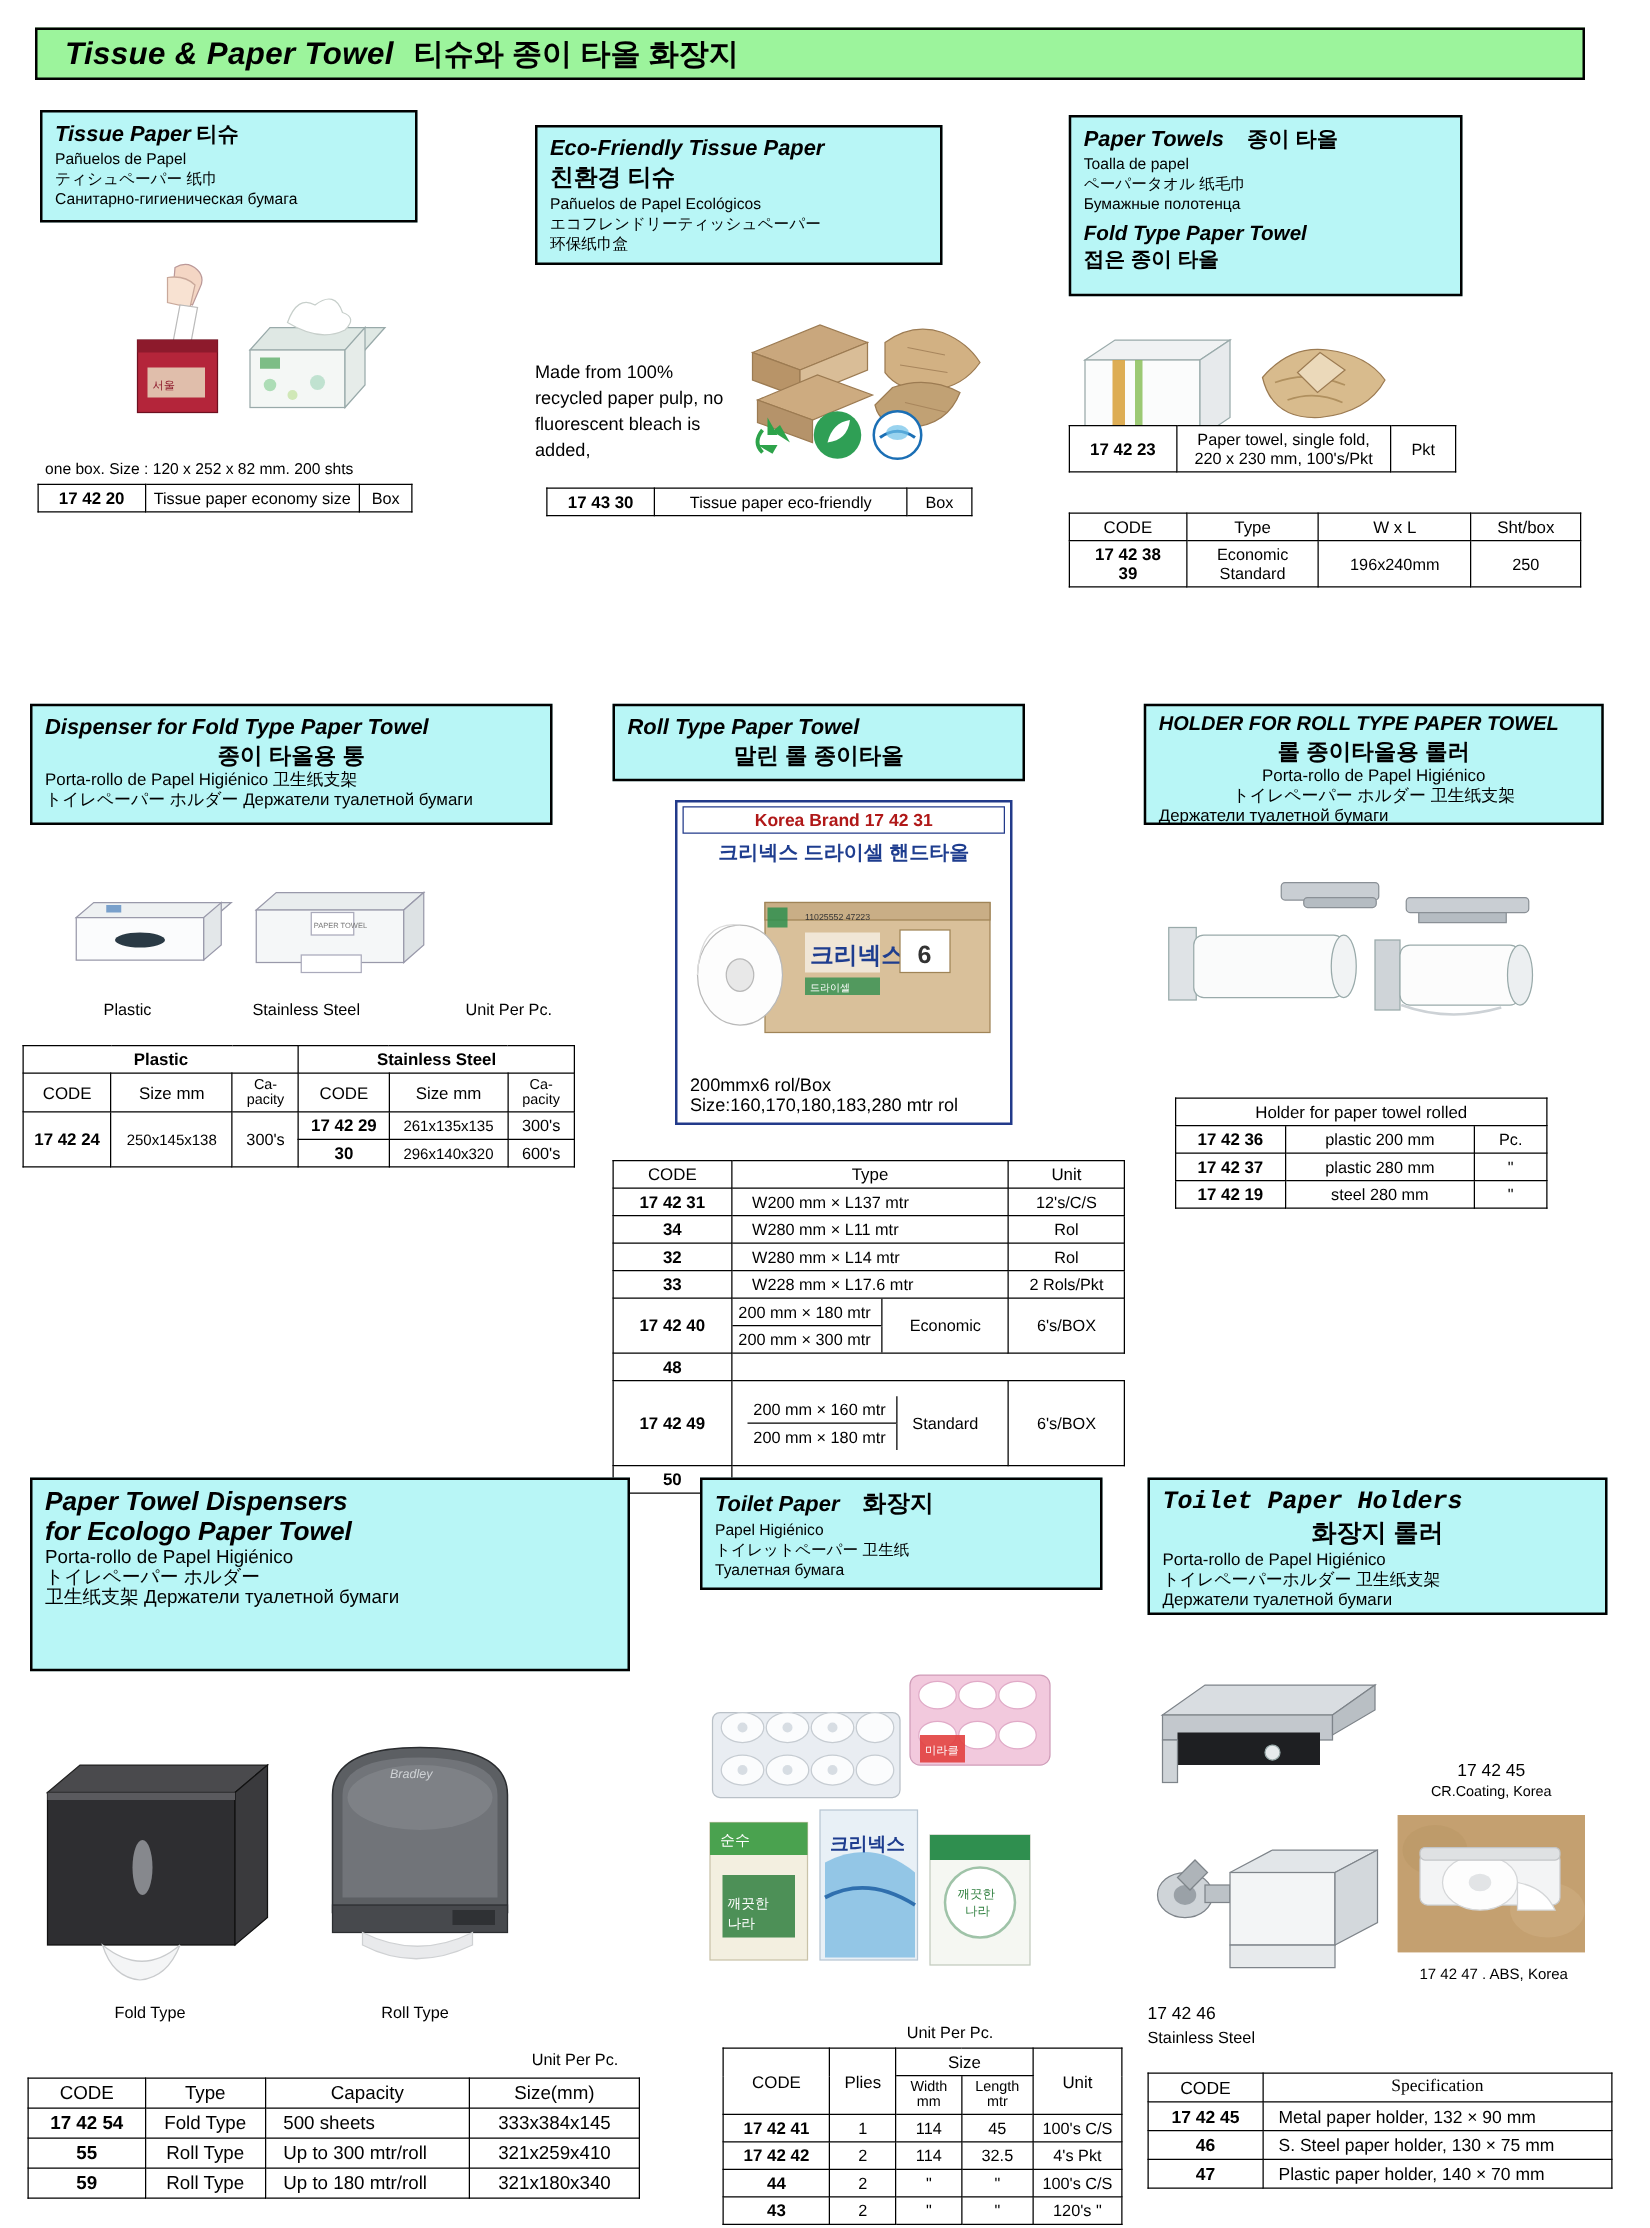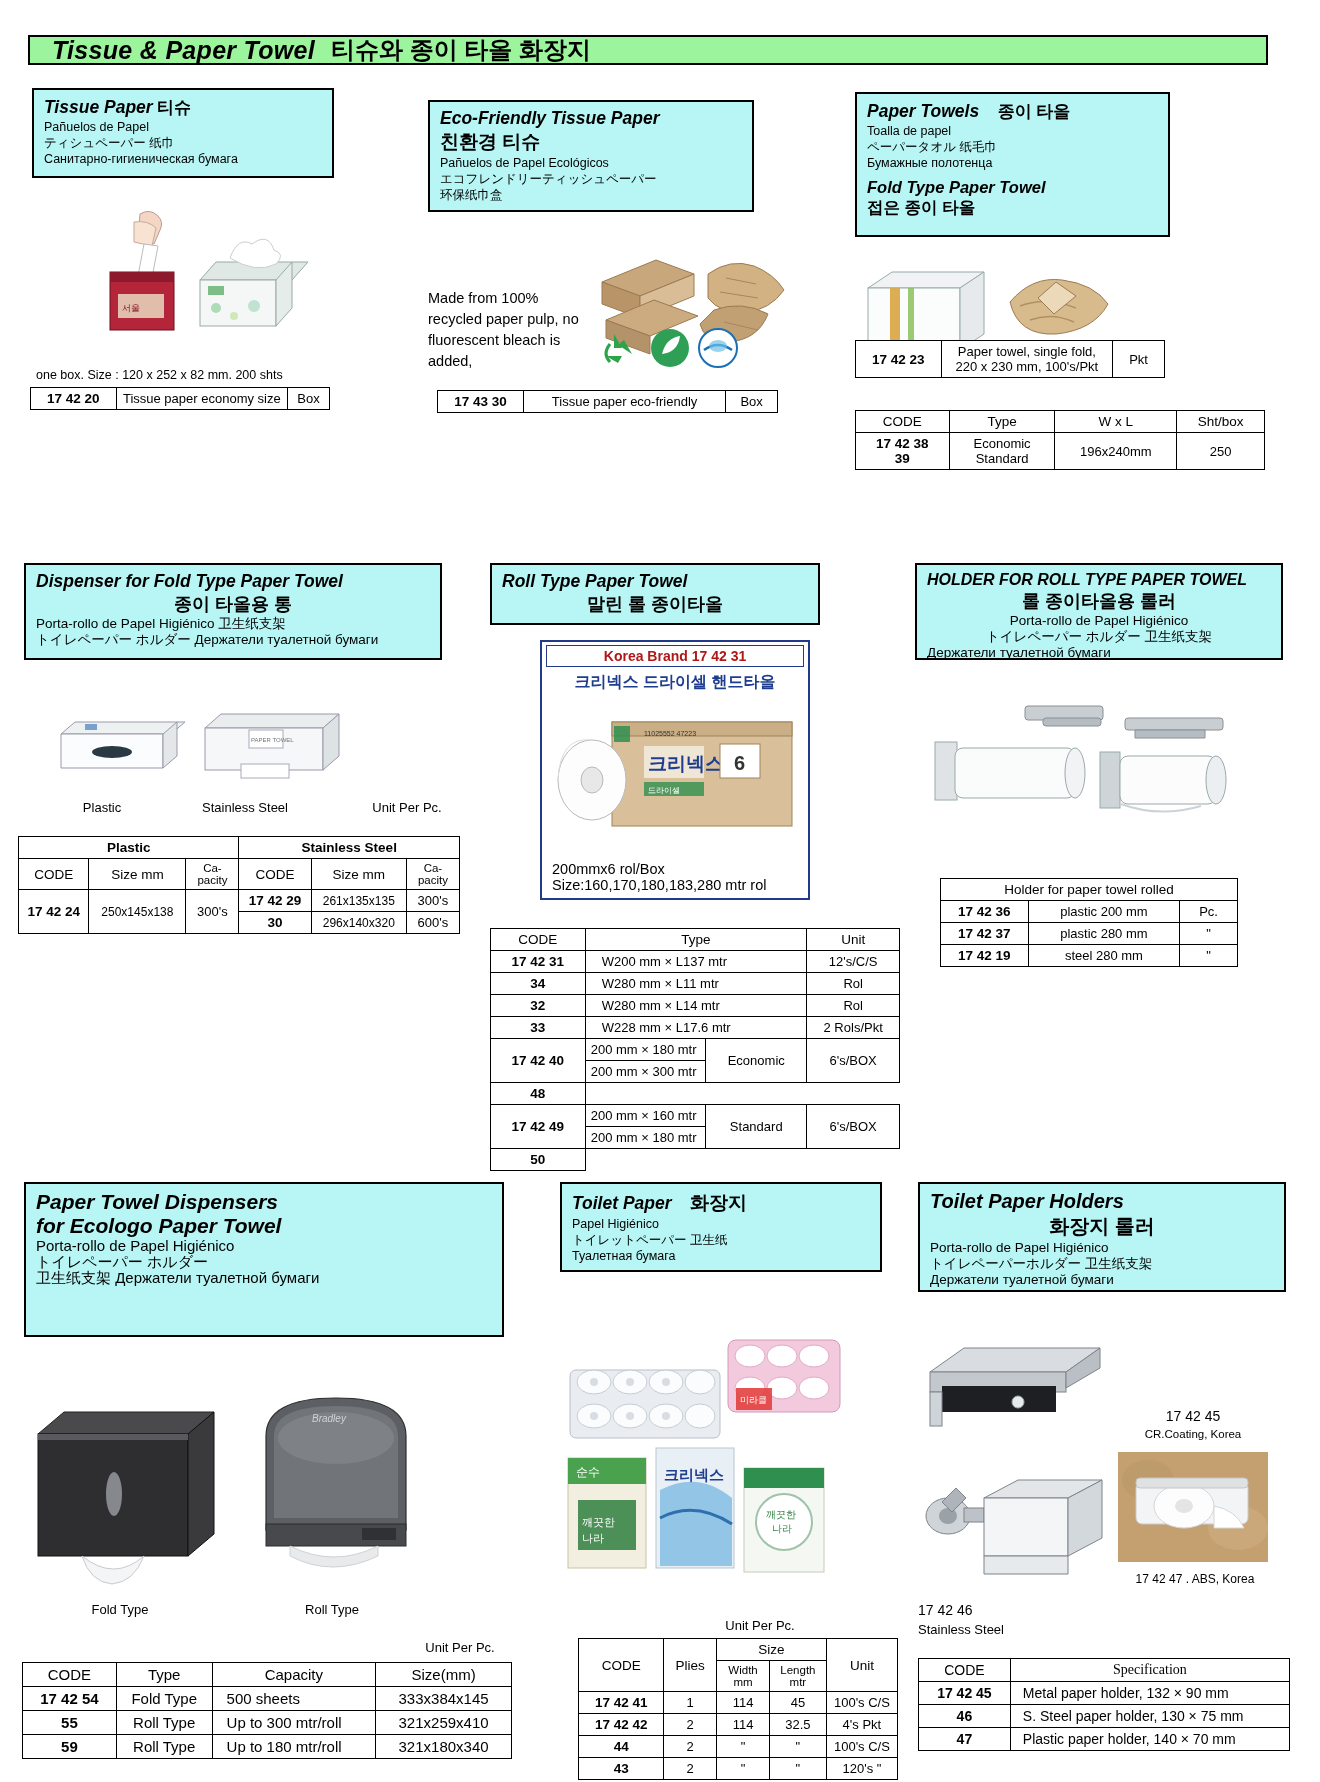--- a/index.html
+++ b/index.html
@@ -9,23 +9,23 @@
     font-family:"Liberation Sans", sans-serif;
     background:#ffffff;
     color:#000;
     position:relative;
     overflow:hidden;
   }
   .page { position:relative; width:1320px; height:1782px; }
 
   
   .banner {
-    position:absolute; left:28px; top:22px; width:1240px; height:30px;
+    position:absolute; left:28px; top:22px; width:1240px; height:42px;
     background:#9cf49c; border:2px solid #000;
-    display:flex; align-items:center; padding-left:22px;margin-top:13px;
+    display:flex; align-items:center; padding-left:22px;
   }
   .banner .t1 { font-size:25px; font-weight:bold; font-style:italic; letter-spacing:.3px; }
   .banner .t2 { font-size:24px; font-weight:bold; margin-left:16px; }
 
   
   .cbox {
     position:absolute; background:#b8f6f6; border:2px solid #000; padding:6px 10px 7px 10px;
   }
   .cbox .ttl { font-size:17.5px; font-weight:bold; font-style:italic; }
   .cbox .ttl-kr { font-size:17px; font-weight:bold; font-style:normal; }
@@ -342,21 +342,21 @@
             </table>
       </td>
       <td>6's/BOX</td>
     </tr>
     <tr>
       <td class="code">48</td>
 
     </tr>
     <tr>
       <td class="code">17 42 49</td>
-      <td style="text-align:left; padding:0;">
+      <td style="text-align:left; padding:12px;">
         <table style="border-collapse:collapse; width:100%;">
           <tbody>
                 <tr>
                   <td style="border:none; border-right:1px solid #000; width:120px; padding:3px 5px; font-size:13px; text-align:left;">200 mm × 160 mtr</td>
               <td rowspan="2" style="border:none; padding:3px 5px; font-size:13px; text-align:center;">Standard</td>
                 </tr>
           <tr>
                   <td style="border:none; border-right:1px solid #000; border-top:1px solid #000; padding:3px 5px; font-size:13px; text-align:left;">200 mm × 180 mtr</td>
                 </tr>
         </tbody>
@@ -588,21 +588,21 @@
       <td class="code">43</td>
       <td>2</td>
       <td>"</td>
       <td>"</td>
       <td>120's "</td>
     </tr>
   </tbody>
     </table>
 
   <div class="cbox" style="left:918px; top:1182px; width:368px; height:110px;">
-    <div class="ttl" style="font-size:20px;">Toilet Paper Holders</div>
+    <div class="ttl" style="font-size:20px;font-family:Liberation Mono, monospace;">Toilet Paper Holders</div>
     <div class="ttl-kr" style="font-size:20px; text-align:center;">화장지 롤러</div>
     <div class="sub big">Porta-rollo de Papel Higiénico</div>
     <div class="sub big">トイレペーパーホルダー         卫生纸支架</div>
     <div class="sub big">Держатели туалетной бумаги</div>
   </div>
 
   <div class="img" style="left:920px; top:1330px;">
     <svg width="190" height="120" viewBox="0 0 190 120">
       <path d="M10 42 l34 -24 l136 0 l-34 24 z" fill="#d9dde1" stroke="#7e848a" stroke-width="1"></path>
       <rect x="10" y="42" width="136" height="20" fill="#c3c8cd" stroke="#7e848a" stroke-width="1"></rect>

